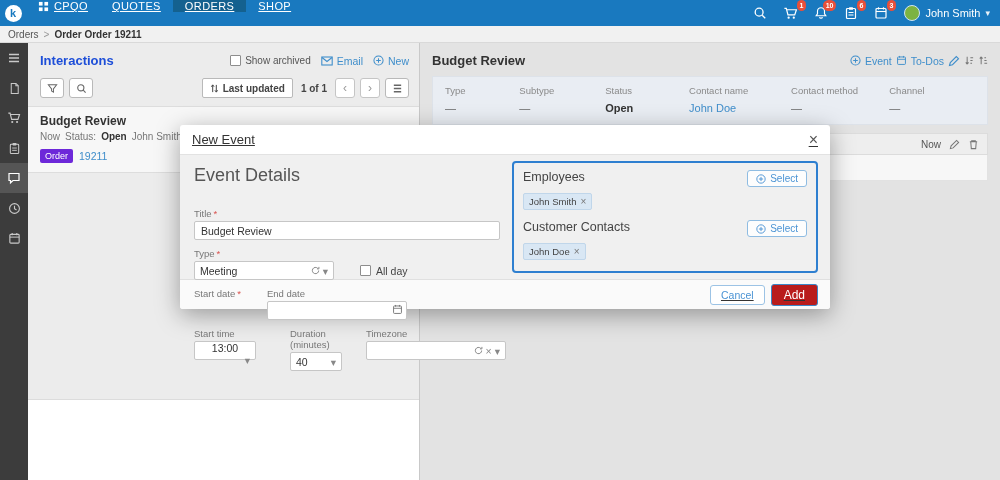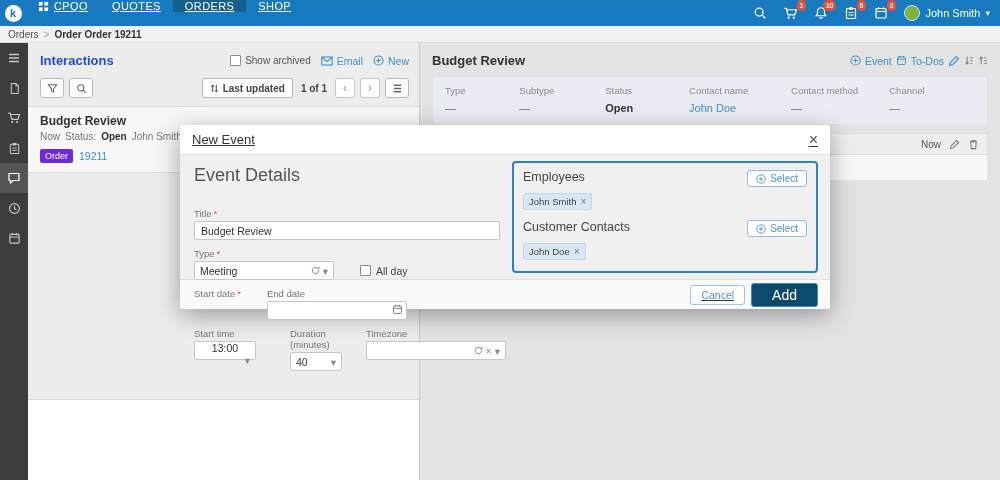--- a/index.html
+++ b/index.html
@@ -100,21 +100,21 @@
   .m-right-box { position:absolute; left:332px; top:6px; width:306px; height:112px; border:2px solid #2e7fd0; border-radius:4px; padding:7px 9px; }
   .rb-row { display:flex; align-items:flex-start; }
   .rb-title { font-size:12.5px; color:#444; }
   .select-btn { margin-left:auto; background:#fdfdfd; border:1px solid #8fbce2; color:#4a93d4; border-radius:3px; font-size:10px; padding:2px 8px; display:flex; align-items:center; gap:4px; cursor:pointer; }
   .tag { display:inline-flex; align-items:center; gap:4px; background:#d9e7f4; border:1px solid #c0d6ea; border-radius:2px; font-size:9.5px; color:#444; padding:2px 5px; margin-top:6px; }
   .tag .x { color:#777; cursor:pointer; font-size:10px; }
   .rb-gap { margin-top:10px; }
 
   .modal-footer { height:30px; background:#fafafa; border-top:1px solid #e0e0e0; display:flex; align-items:center; justify-content:flex-end; gap:6px; padding:0 12px; border-radius:0 0 3px 3px; }
   .btn-cancel { background:#fff; border:1px solid #9cc3e5; color:#4a93d4; border-radius:3px; font-size:10.5px; padding:3px 10px; cursor:pointer; font-family:"Liberation Sans",sans-serif; }
-  .btn-add { background:#0c4a6e; border:1px solid #3c87c8; color:#fff; border-radius:3px; font-size:14px; padding:3px 20px; cursor:pointer; font-family:"Liberation Sans",sans-serif; }
+  .btn-add { background:#b91c1c; border:1px solid #3c87c8; color:#fff; border-radius:3px; font-size:12px; padding:3px 12px; cursor:pointer; font-family:"Liberation Sans",sans-serif; }
 </style>
 </head>
 <body>
 
 <div class="topbar">
   <div class="logo">
     <span class="logo-circle">k</span>
   </div>
   <div class="nav">
     <div class="nav-item">

